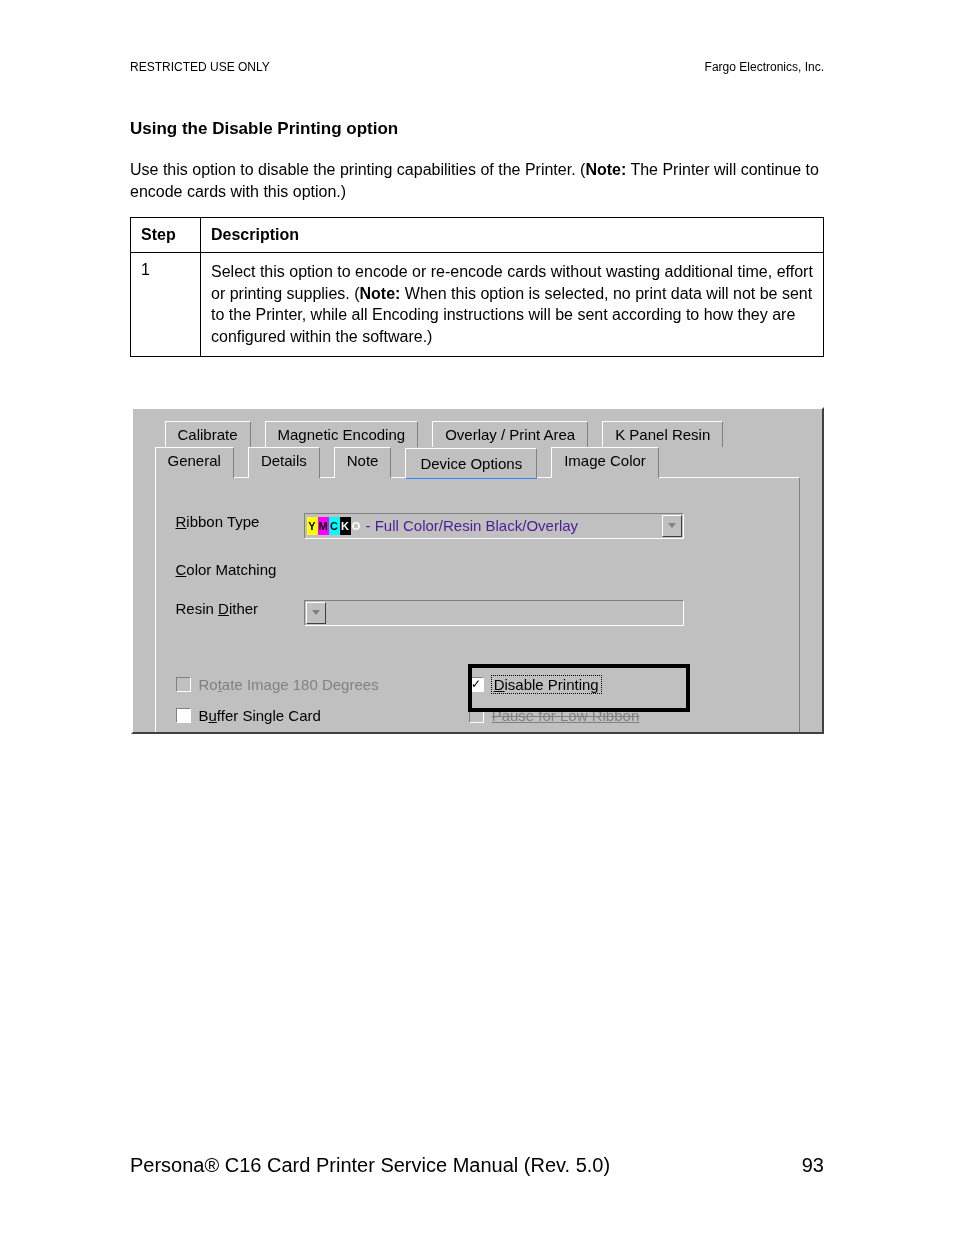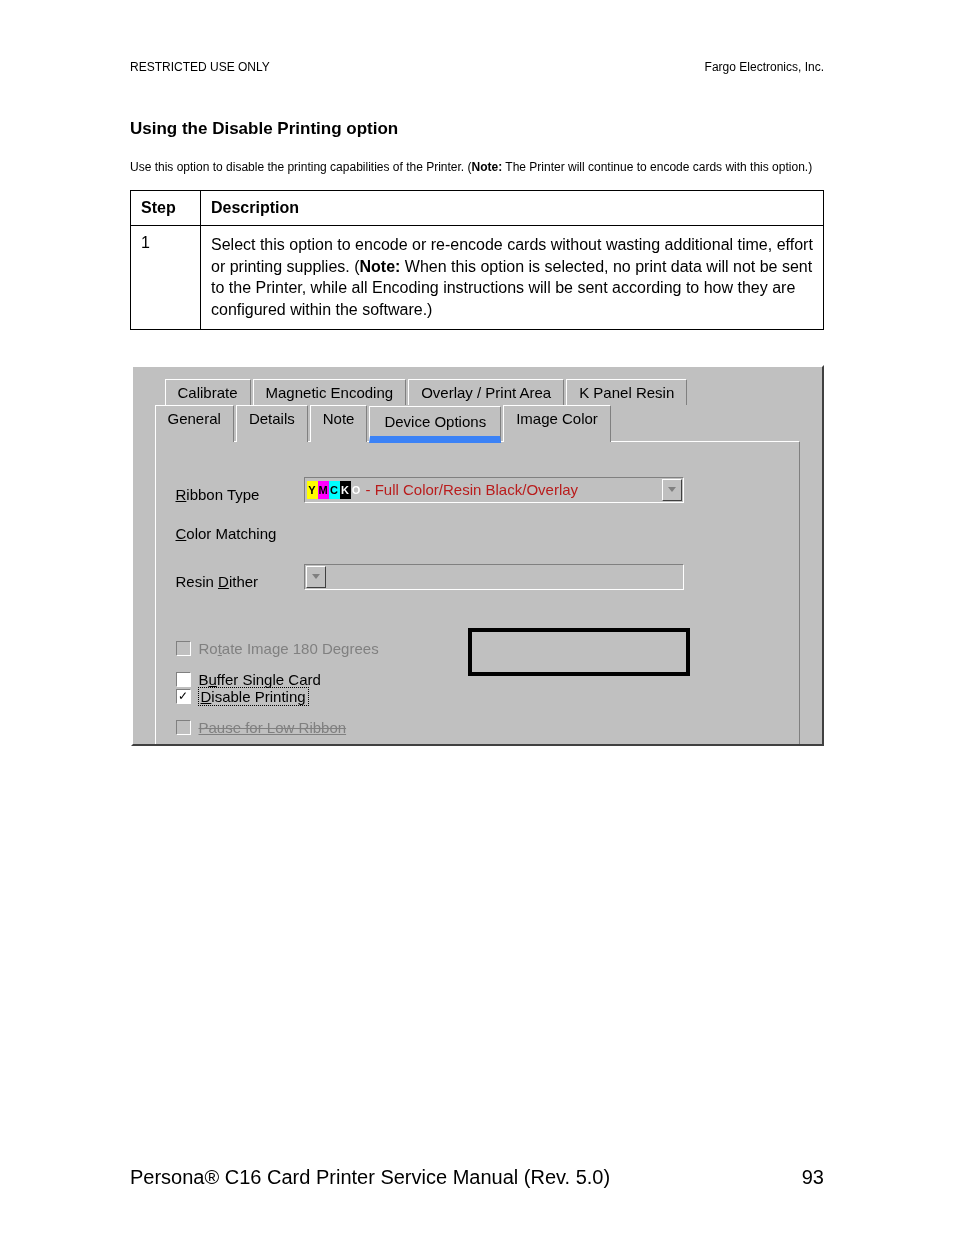--- a/index.html
+++ b/index.html
@@ -8,26 +8,26 @@
     padding: 60px 130px 50px 130px;
     font-family: Arial, Helvetica, sans-serif;
     font-size: 16px;
     color: #000;
     background: #fff;
     width: 954px;
   }
   .hdr-row { display: flex; justify-content: space-between; margin-bottom: 45px; }
   .hdr-left, .hdr-right { font-size: 12px; }
   h2 { font-size: 17px; font-weight: bold; margin: 0 0 20px 0; }
-  .intro { font-size: 12px; line-height: 1.35; margin-bottom: 15px; }
+  .intro { font-size: 16px; line-height: 1.35; margin-bottom: 15px; }
   .bold { font-weight: bold; }
   table.steps {
     border-collapse: collapse;
     width: 100%;
-    margin-bottom: 35px;
+    margin-bottom: 50px;
   }
   table.steps th, table.steps td {
     border: 1px solid #000;
     padding: 8px 10px;
     vertical-align: top;
     text-align: left;
     font-size: 16px;
   }
   table.steps th { font-weight: bold; }
   .step-col { width: 70px; text-align: center; }
@@ -39,48 +39,48 @@
   .dialog {
     width: 693px;
     background: #c0c0c0;
     border-top: 2px solid #fff;
     border-left: 2px solid #fff;
     border-right: 2px solid #404040;
     border-bottom: 2px solid #404040;
     padding: 12px 22px 0 22px;
   }
   .tabrows { font-family: "MS Sans Serif", Tahoma, Arial, sans-serif; font-size: 15px; }
-  .tabrow { display: flex; gap: 2px; }
+  .tabrow { display: flex; gap: 14px; }
   .tabrow.top { margin-left: 10px; }
   .tab {
     background: #c0c0c0;
     border-top: 1px solid #fff;
     border-left: 1px solid #fff;
     border-right: 1px solid #808080;
     padding: 4px 12px 4px 12px;
     white-space: nowrap;
   }
   .tab.active {
     padding: 6px 14px 6px 14px;
     position: relative;
     top: 1px;
-    border-bottom: 7px solid #3b82f6;
+    border-bottom: 1px solid #3b82f6;
   }
   .panel {
     border-left: 1px solid #fff;
     border-top: 1px solid #fff;
     border-right: 1px solid #808080;
     border-bottom: none;
     background: #c0c0c0;
     padding: 35px 20px 8px 20px;
     margin-top: -1px;
   }
   .form-row {
     display: flex;
-    align-items: flex-end;
+    align-items: flex-start;
     margin-bottom: 22px;
     font-family: "MS Sans Serif", Tahoma, Arial, sans-serif;
     font-size: 15px;
   }
   .form-label { width: 128px; }
   .ul { text-decoration: underline; }
   .combo {
     flex: 0 0 380px;
     height: 26px;
     display: flex;
@@ -92,21 +92,21 @@
     border-bottom: 1px solid #fff;
     position: relative;
   }
   .combo.disabled { background: #c0c0c0; }
   .combo-value {
     flex: 1;
     padding: 0 4px;
     color: #000;
     white-space: nowrap;
   }
-  .combo.disabled .combo-value { color: #b91c1c; }
+  .combo.disabled .combo-value { color: #4c1d95; }
   .combo-btn {
     width: 20px;
     height: 22px;
     background: #c0c0c0;
     border-top: 1px solid #fff;
     border-left: 1px solid #fff;
     border-right: 1px solid #404040;
     border-bottom: 1px solid #404040;
     margin: 1px;
     display: flex;
@@ -125,25 +125,25 @@
   }
   .rc { width: 11px; height: 18px; font-size: 11px; font-weight: bold; display: flex; align-items: center; justify-content: center; }
   .rc.y { background: #ffff00; color: #000; }
   .rc.m { background: #ff00ff; color: #000; }
   .rc.c { background: #00ffff; color: #000; }
   .rc.k { background: #000; color: #fff; }
   .rc.o { background: #c0c0c0; color: #fff; }
 
   .check-grid {
     display: flex;
+    gap: 90px;
     font-family: "MS Sans Serif", Tahoma, Arial, sans-serif;
     font-size: 15px;
     position: relative;
     padding: 28px 0 0 0;
-    flex-direction: column;
   }
   .check-col { display:flex; flex-direction: column; gap: 14px; }
   .check-item { display: flex; align-items: center; gap: 8px; }
   .check-item.disabled span.lbl { color: #808080; }
   .cbox {
     width: 15px; height: 15px;
     background: #fff;
     border-top: 1px solid #808080;
     border-left: 1px solid #808080;
     border-right: 1px solid #fff;

